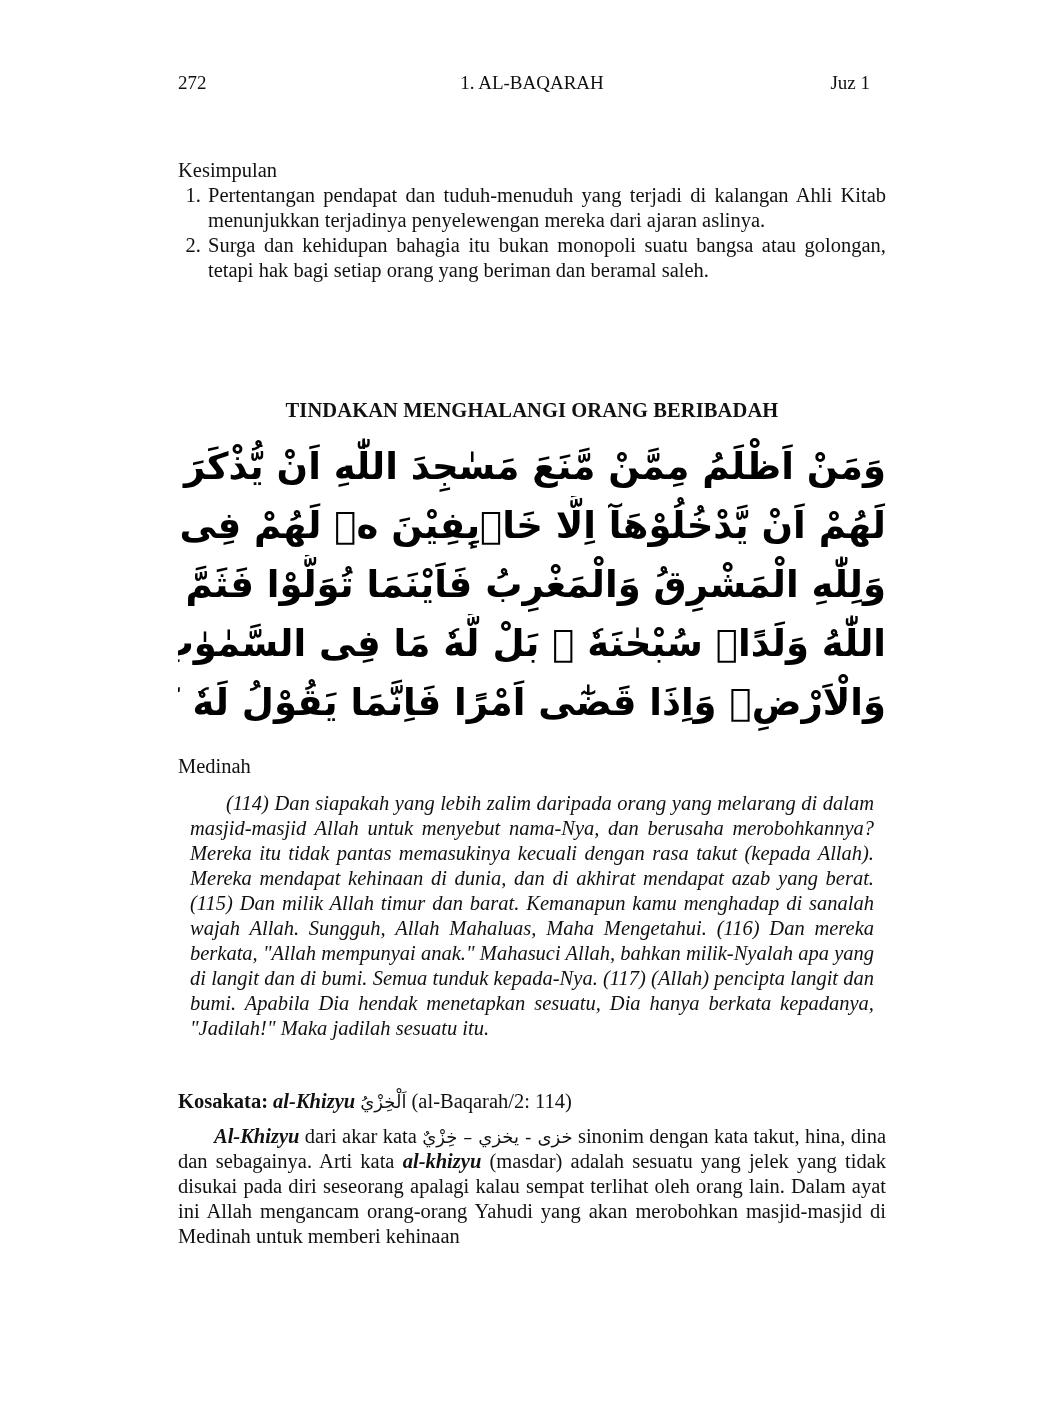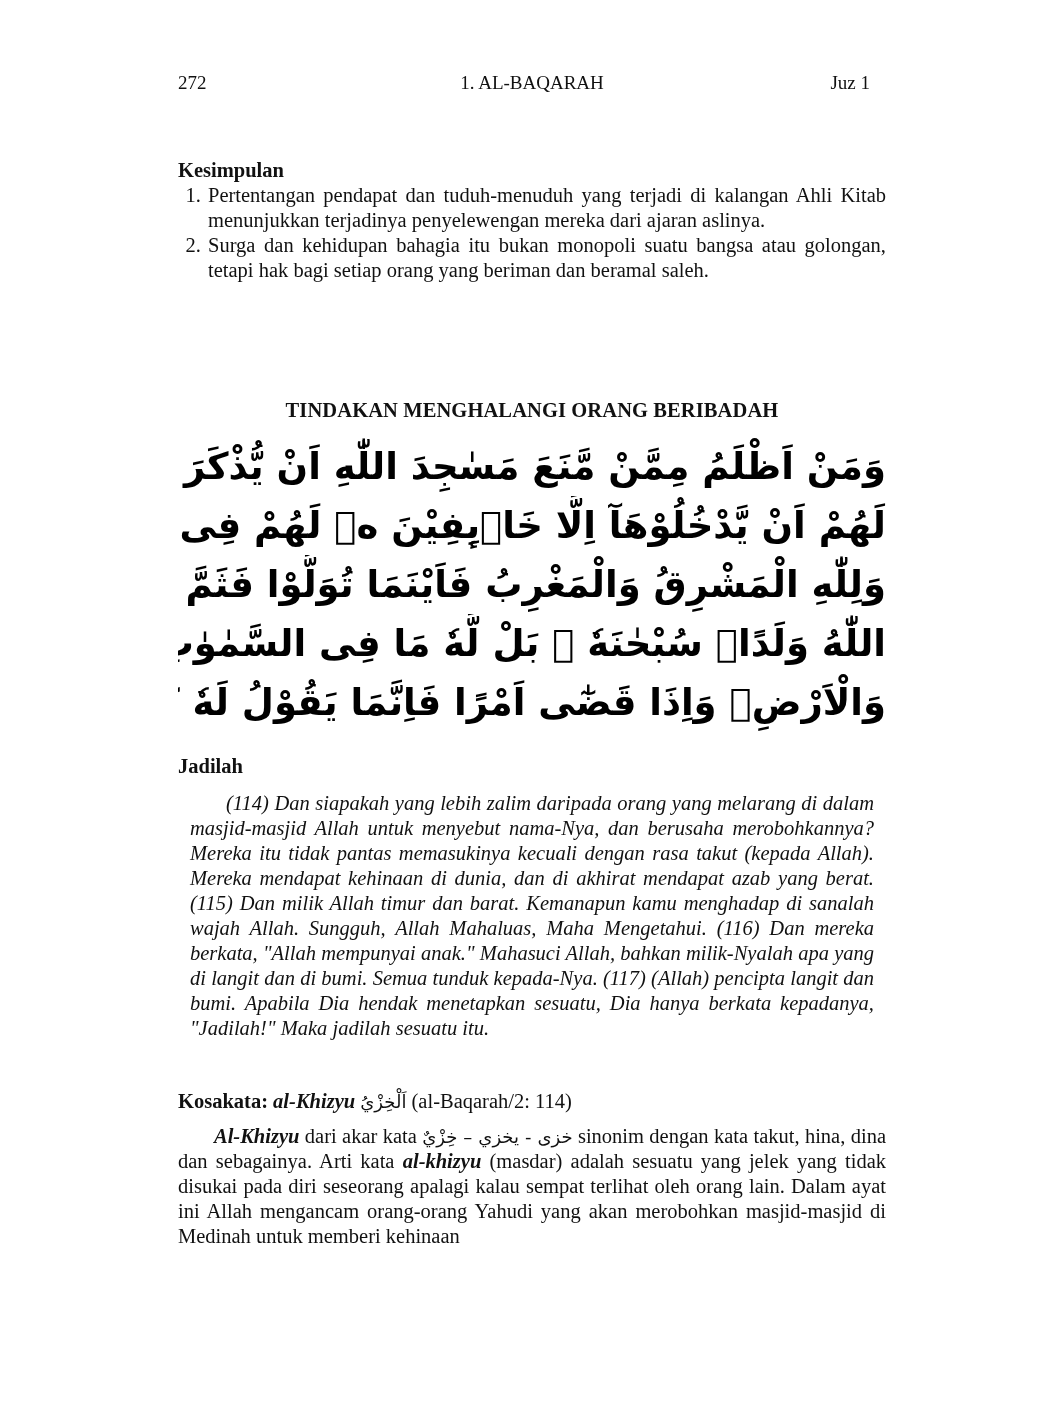--- a/index.html
+++ b/index.html
@@ -5,21 +5,21 @@
     html, body { margin: 0; padding: 0; background: #ffffff; }
     body { width: 1063px; height: 1417px; position: relative; overflow: hidden;
       font-family: "Liberation Serif", "DejaVu Serif", serif; color: #111; }
     .header { position: absolute; top: 72px; left: 178px; width: 708px; height: 28px;
       font-size: 19px; }
     .header .pg { position: absolute; left: 0; top: 0; }
     .header .title { position: absolute; left: 0; right: 0; text-align: center; top: 0; }
     .header .juz { position: absolute; right: 16px; top: 0; }
     .col { position: absolute; left: 178px; width: 708px; font-size: 20.5px; line-height: 25px; }
     .kes { top: 158px; }
-    h3 { margin: 0; font-size: 20.5px; font-weight: bold; line-height: 25px; }
+    h3 { margin: 0; font-size: 20.5px; font-weight: normal; line-height: 25px; }
     ol { margin: 0; padding-left: 28px; }
     ol li { text-align: justify; text-align-last: left; padding-left: 2px; }
     .sect-title { position: absolute; top: 399px; left: 178px; width: 708px; text-align: center;
       font-weight: bold; font-size: 20.5px; letter-spacing: 0.1px; }
     .arabic { position: absolute; top: 437px; left: 178px; width: 708px; direction: rtl;
       font-family: "DejaVu Sans", sans-serif; font-weight: bold; font-size: 37px; line-height: 59px;
       text-align: justify; text-align-last: right; color: #000; }
     .arabic .aline { display: block; text-align: justify; text-align-last: justify; white-space: nowrap; overflow: hidden; }
     .arabic .aline.last { text-align-last: right; }
     .ter { top: 754px; }
@@ -52,21 +52,21 @@
 
 <div class="arabic">
   <span class="aline"><span>وَمَنْ اَظْلَمُ مِمَّنْ مَّنَعَ مَسٰجِدَ اللّٰهِ اَنْ يُّذْكَرَ فِيْهَا اسْمُهٗ وَسَعٰى فِيْ خَرَابِهَاۗ اُولٰۤىِٕكَ مَا كَانَ</span></span>
   <span class="aline"><span>لَهُمْ اَنْ يَّدْخُلُوْهَآ اِلَّا خَاۤىِٕفِيْنَ ەۗ لَهُمْ فِى الدُّنْيَا خِزْيٌ وَّلَهُمْ فِى الْاٰخِرَةِ عَذَابٌ عَظِيْمٌ</span> </span>
   <span class="aline"><span>وَلِلّٰهِ الْمَشْرِقُ وَالْمَغْرِبُ فَاَيْنَمَا تُوَلُّوْا فَثَمَّ وَجْهُ اللّٰهِ ۗ اِنَّ اللّٰهَ وَاسِعٌ عَلِيْمٌ</span>  </span>
   <span class="aline"><span>اللّٰهُ وَلَدًاۙ سُبْحٰنَهٗ ۗ بَلْ لَّهٗ مَا فِى السَّمٰوٰتِ وَالْاَرْضِۗ كُلٌّ لَّهٗ قٰنِتُوْنَ</span>  </span>
   <span class="aline last"><span>وَالْاَرْضِۗ وَاِذَا قَضٰٓى اَمْرًا فَاِنَّمَا يَقُوْلُ لَهٗ كُنْ فَيَكُوْنُ</span> </span>
 </div>
 
 <div class="col ter">
-  <h3>Jadilah</h3>
+  <h3>Medinah</h3>
   <p>(114) Dan siapakah yang lebih zalim daripada orang yang melarang di dalam masjid-masjid Allah untuk menyebut nama-Nya, dan berusaha merobohkannya? Mereka itu tidak pantas memasukinya kecuali dengan rasa takut (kepada Allah). Mereka mendapat kehinaan di dunia, dan di akhirat mendapat azab yang berat. (115) Dan milik Allah timur dan barat. Kemanapun kamu menghadap di sanalah wajah Allah. Sungguh, Allah Mahaluas, Maha Mengetahui. (116) Dan mereka berkata, "Allah mempunyai anak." Mahasuci Allah, bahkan milik-Nyalah apa yang di langit dan di bumi. Semua tunduk kepada-Nya. (117) (Allah) pencipta langit dan bumi. Apabila Dia hendak menetapkan sesuatu, Dia hanya berkata kepadanya, "Jadilah!" Maka jadilah sesuatu itu.</p>
 </div>
 
 <div class="col kos">
   <div class="head">
     <b>Kosakata:</b>
     <i>al-Khizyu</i>
     <span class="ar-inline">اَلْخِزْيُ</span>
     <span>(al-Baqarah/2: 114)</span>
   </div>

